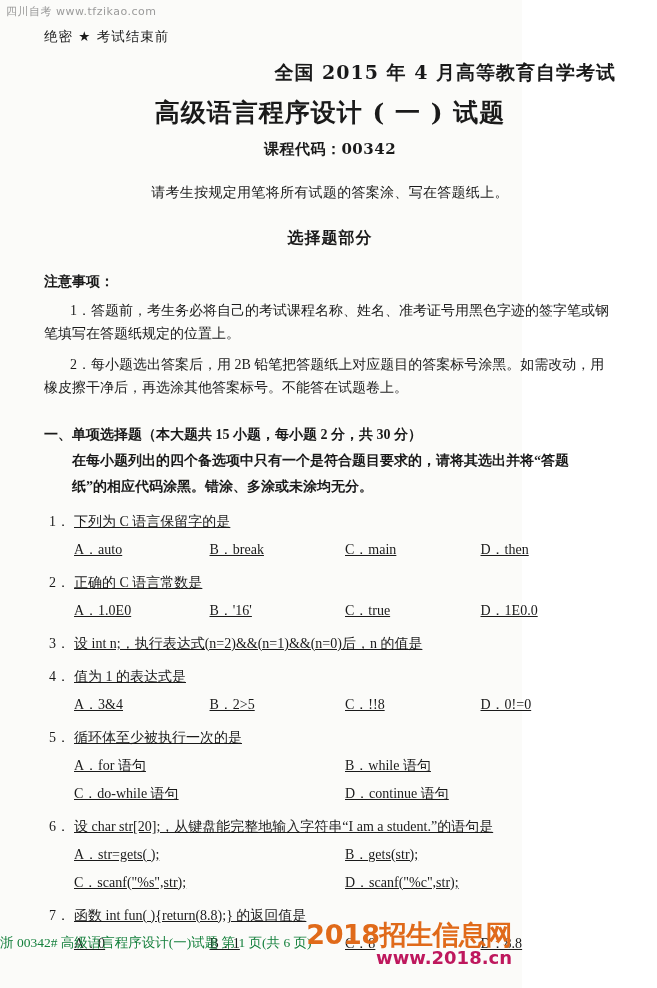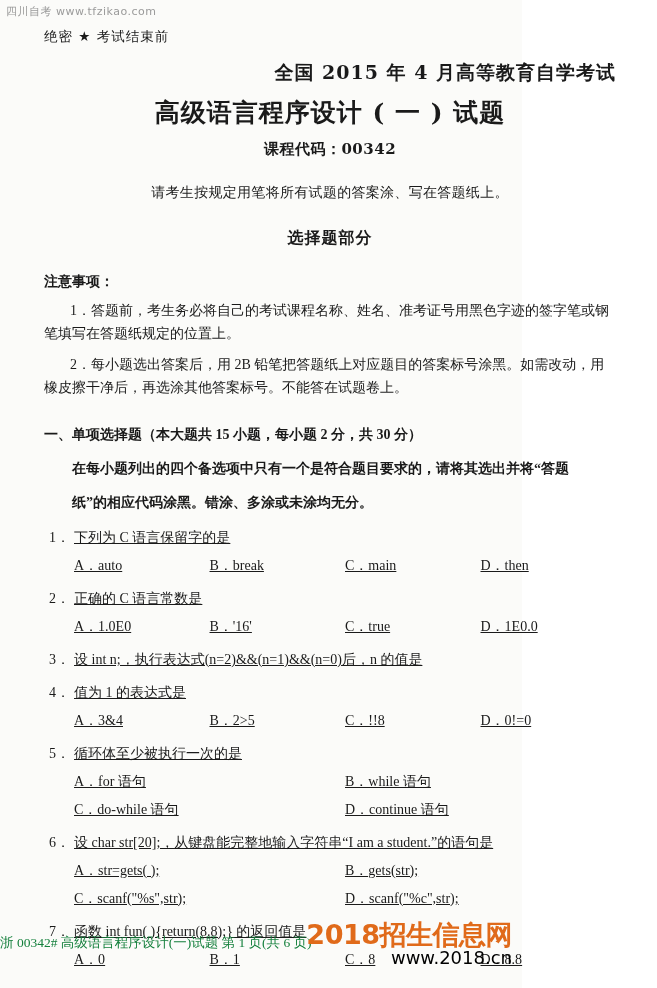--- a/index.html
+++ b/index.html
@@ -96,21 +96,21 @@
     margin-top: 24px;
     font-size: 14px;
     font-weight: bold;
     line-height: 1.7;
   }
   .bigq-sub {
     font-size: 14px;
     font-weight: bold;
     line-height: 1.7;
     margin-left: 28px;
-    margin-top: 10px;
+    margin-top: 2px;
   }
   .q {
     margin-top: 12px;
     font-size: 14px;
     line-height: 1.5;
     text-decoration: underline;
   }
   .q-stem {
     white-space: nowrap;
   }
@@ -160,23 +160,23 @@
   }
   .wm-brand .wm-big {
     font-family: "DejaVu Sans", sans-serif;
     font-weight: bold;
     font-size: 27px;
     color: #e06a1a;
     letter-spacing: -0.5px;
   }
   .wm-brand .wm-small {
     font-family: "DejaVu Sans", sans-serif;
-    font-weight: normal;
+    font-weight: bold;
     font-size: 18px;
-    color: #000000;
+    color: #be185d;
     letter-spacing: 0px;
   }
 </style>
 </head>
 <body>
 
 <div class="page">
 
   <div class="watermark-top">四川自考      www.tfzikao.com</div>
 

